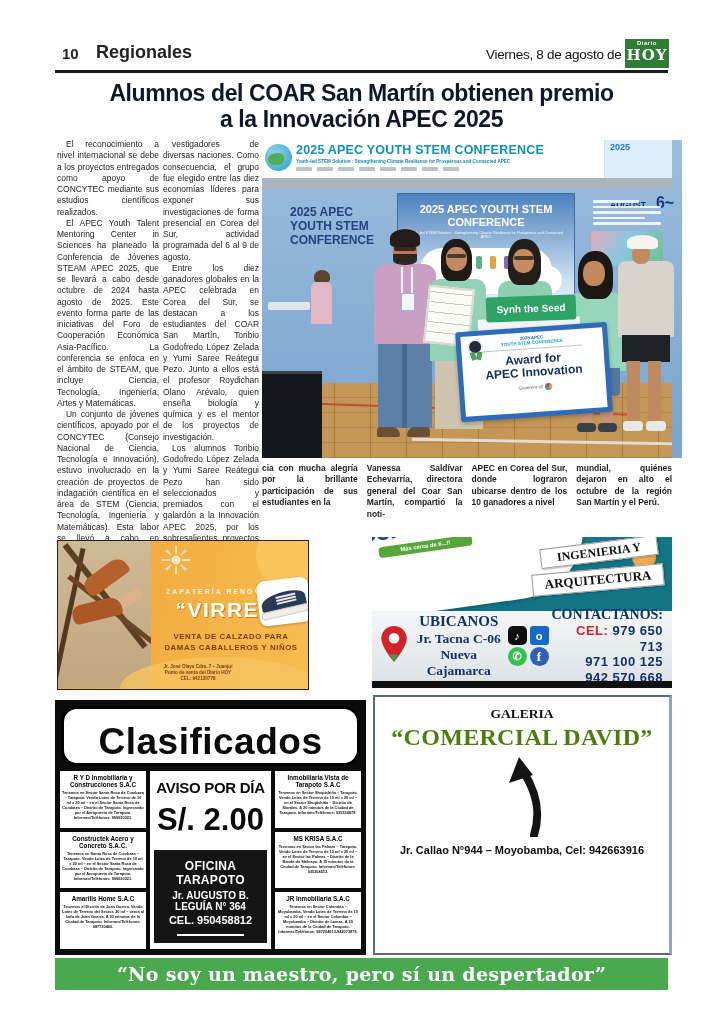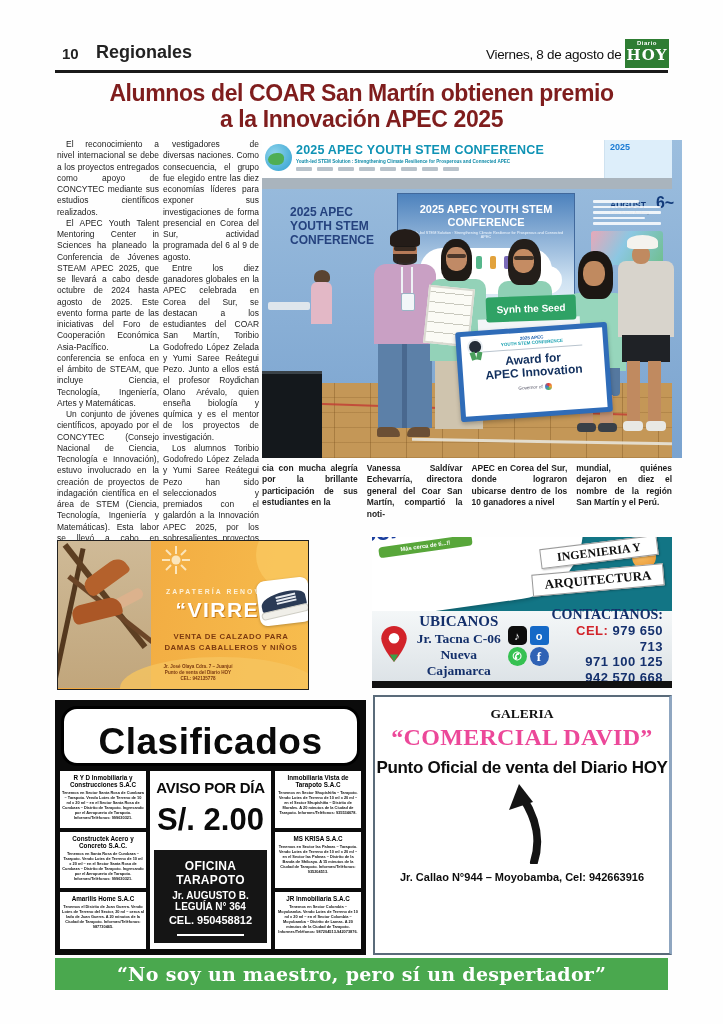--- a/index.html
+++ b/index.html
@@ -10,21 +10,21 @@
   .pgnum   { position:absolute; left:62px;  top:45px; font-size:15px; font-weight:bold; color:#222; }
   .section { position:absolute; left:96px;  top:42px; font-size:18px; font-weight:bold; color:#222; }
   .date    { position:absolute; left:486px; top:47px; font-size:13.5px; color:#111; letter-spacing:-0.3px; }
   .logo    { position:absolute; left:625px; top:39px; width:44px; height:29px; background:#2e7d33; text-align:center; color:#fff; }
   .logo .lt{ font-size:6px; font-weight:bold; line-height:8px; letter-spacing:0.5px; }
   .logo .lm{ font-family:"DejaVu Serif",serif; font-size:15px; font-weight:bold; line-height:17px; letter-spacing:1px; }
   .hrule   { position:absolute; left:55px; top:70px; width:613px; height:2.5px; background:#1a1a1a; }
 
   
   .headline { position:absolute; left:55px; top:80px; width:613px; text-align:center;
-              font-size:23px; font-weight:bold; line-height:26px; color:#7f1d1d; letter-spacing:-0.4px; }
+              font-size:23px; font-weight:bold; line-height:26px; color:#0f172a; letter-spacing:-0.4px; }
 
   
   .col { position:absolute; top:139px; font-size:8.45px; line-height:11.25px; text-align:justify; color:#1c1c1c; }
   .col1 { left:57px;  width:102px; }
   .col2 { left:163px; width:96px;  }
   .col p { text-indent:9px; }
 
   
   .photo { position:absolute; left:262px; top:140px; width:420px; height:318px; overflow:hidden;
            background:linear-gradient(#9cbede,#7aa3cf); }
@@ -210,21 +210,21 @@
   .cl-office { background:#151515; color:#fff; margin-top:12px; padding:9px 3px 7px 3px; }
   .cl-of1 { font-size:12px; font-weight:800; letter-spacing:0.3px; }
   .cl-of2 { font-size:10px; font-weight:800; margin-top:3px; }
   .cl-of3 { font-size:11px; font-weight:800; margin-top:2px; }
   .cl-ofline { width:62%; height:2px; background:#fff; margin:8px auto 0 auto; }
 
   
   .ad-david { position:absolute; left:373px; top:695px; width:299px; height:260px; background:#fff;
               border:2px solid #5a6b7a; border-right:3px solid #8fa6c0; text-align:center; padding-top:9px; }
   .dv-galeria { font-family:"Liberation Serif",serif; font-size:13.5px; font-weight:bold; color:#111; }
-  .dv-title { font-family:"Liberation Serif",serif; font-size:24px; font-weight:bold; color:#ec4899; margin-top:2px; letter-spacing:0.3px; }
+  .dv-title { font-family:"Liberation Serif",serif; font-size:24px; font-weight:bold; color:#4d7c0f; margin-top:2px; letter-spacing:0.3px; }
   .dv-desc { font-family:"Liberation Serif",serif; font-size:11.5px; line-height:14.5px; color:#111; padding:0 4px; margin-top:5px; }
   .dv-punto { font-size:17px; font-weight:800; color:#0d0d0d; margin-top:7px; letter-spacing:-0.3px; }
   .dv-arrow { margin-top:4px; }
   .dv-addr { font-size:11px; font-weight:800; color:#0d0d0d; margin-top:3px; }
 
   
   .footer { position:absolute; left:55px; top:958px; width:613px; height:32px; background:#4aa84e;
             display:flex; align-items:center; justify-content:center; }
   .footer span { font-family:"DejaVu Serif",serif; font-size:19px; font-weight:bold; color:#fff; letter-spacing:0.3px; }
 </style>
@@ -374,21 +374,21 @@
       <div class="aw-l1">Award for</div>
       <div class="aw-l2">APEC Innovation</div>
       <div class="aw-f"><span>Governor of</span><span class="aw-dot"></span></div>
     </div>
   </div>
 
   <div class="caption">
     <div>cia con mucha alegría por la brillante participación de sus estudiantes en la</div>
     <div>Vanessa Saldívar Echevarría, directora general del Coar San Martín, compartió la noti-</div>
     <div>APEC en Corea del Sur, donde lograron ubicarse dentro de los 10 ganadores a nivel</div>
-    <div>mundial, quiénes dejaron en diez el nombre de la región San Martín y el Perú.</div>
+    <div>mundial, quiénes dejaron en alto el octubre de la región San Martín y el Perú.</div>
   </div>
 
   <div class="ad-virrey">
     <div class="av-photo">
       <div class="av-rod3"></div>
       <div class="av-rod1"></div>
       <div class="av-rod2"></div>
       <div class="av-skin"></div>
       <div class="av-boot1"></div>
       <div class="av-boot2"></div>
@@ -507,21 +507,20 @@
           <div class="cbox-title">JR Inmobiliaria S.A.C</div>
           <div class="cbox-body">Tenemos en Sector Colombia – Moyobamba. Vendo Lotes de Terreno de 10 ml x 20 ml – en el Sector Colombia – Moyobamba – Distrito de Lamas. A 20 minutos de la Ciudad de Tarapoto. Informes/Teléfonos: 987204513-942073876.</div>
         </div>
       </div>
     </div>
   </div>
 
   <div class="ad-david">
     <div class="dv-galeria">GALERIA</div>
     <div class="dv-title">“COMERCIAL DAVID”</div>
-    <div class="dv-punto">Punto Oficial de venta del Diario HOY</div>
     <div class="dv-arrow">
       <svg width="44" height="82" viewBox="0 0 44 82">
           <path d="M34 80 C 41 58, 37 38, 23 16" fill="none" stroke="#141414" stroke-width="8" stroke-linecap="round"></path>
           <polygon points="9,28 19,2 33,20" fill="#141414"></polygon>
         </svg>
     </div>
     <div class="dv-addr">Jr. Callao N°944 – Moyobamba, Cel: 942663916</div>
   </div>
 
   <div class="footer">

